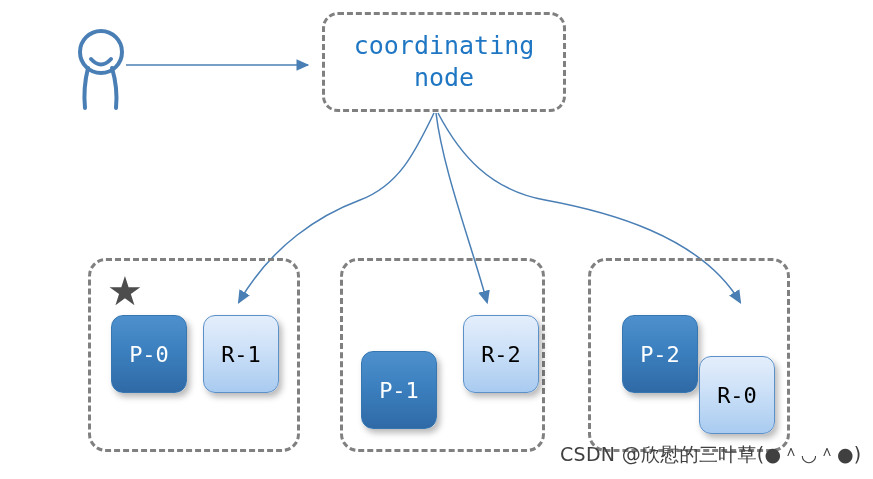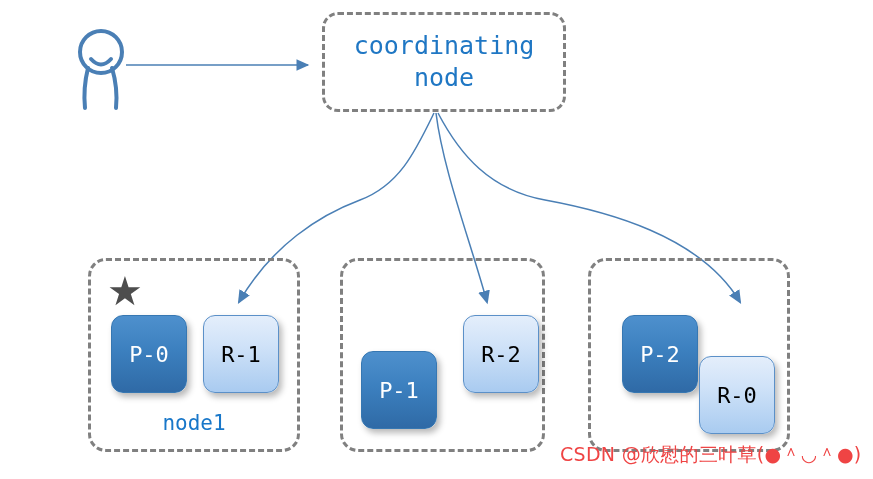--- a/index.html
+++ b/index.html
@@ -93,21 +93,21 @@
     color: #4d4d4d;
     font-size: 40px;
     line-height: 1;
     font-family: "DejaVu Sans", sans-serif;
   }
   
   .watermark {
     position: absolute;
     left: 560px;
     top: 442px;
-    color: #ef4444;
+    color: #404040;
     font-size: 19px;
     font-family: "DejaVu Sans", sans-serif;
     white-space: nowrap;
     letter-spacing: 0.3px;
   }
 </style>
 </head>
 <body>
 
 <div id="canvas">
@@ -144,21 +144,20 @@
   </div>
 
   <div class="node-group" style="left:88px; top:258px; width:212px; height:194px;">
     <span class="star" style="left:16px; top:10px;">★</span>
     <div class="shard primary" style="left:20px; top:54px;">
       <span>P-0</span>
     </div>
     <div class="shard replica" style="left:112px; top:54px;">
       <span>R-1</span>
     </div>
-    <div class="node-label">node1</div>
   </div>
 
   <div class="node-group" style="left:340px; top:258px; width:205px; height:194px;">
     <span class="star" style="left:16px; top:10px;"></span>
     <div class="shard primary" style="left:18px; top:64px;margin-top:26px;">
       <span>P-1</span>
     </div>
     <div class="shard replica" style="left:120px; top:54px;">
       <span>R-2</span>
     </div>

